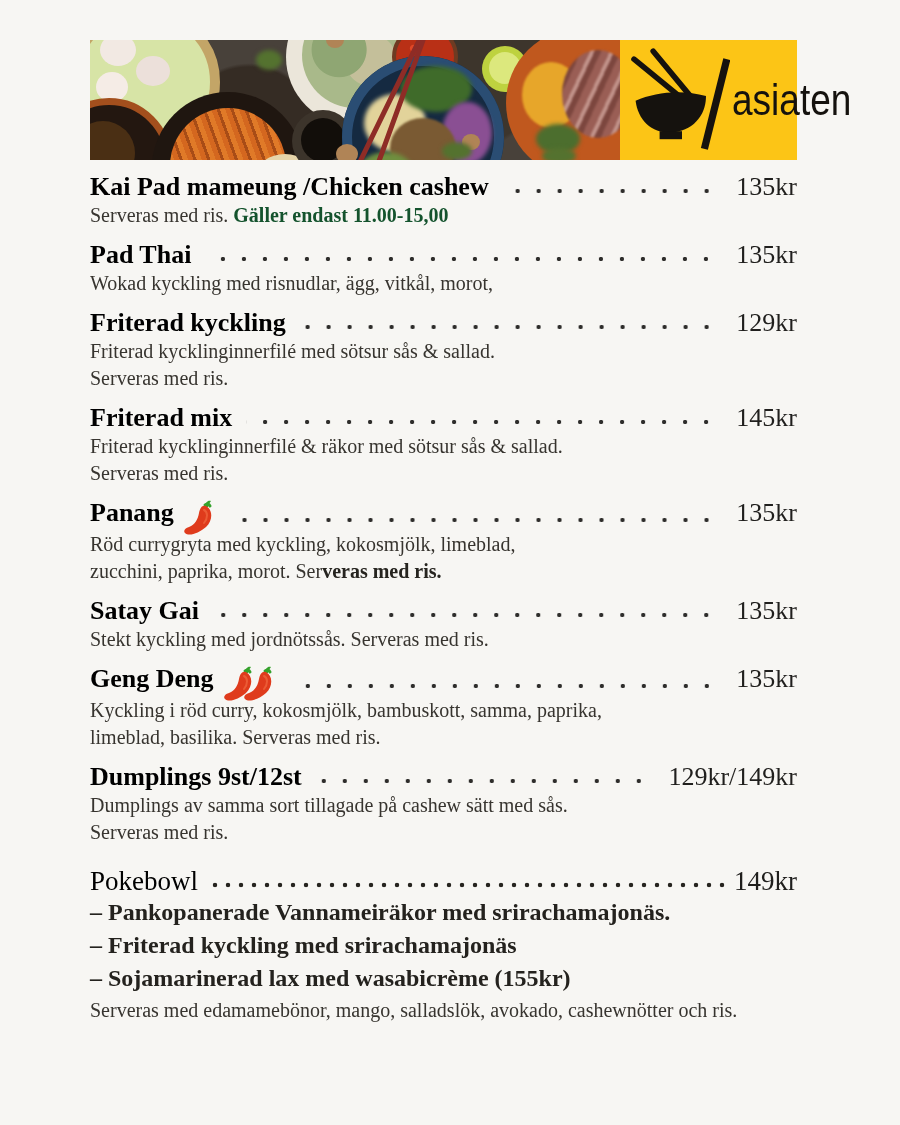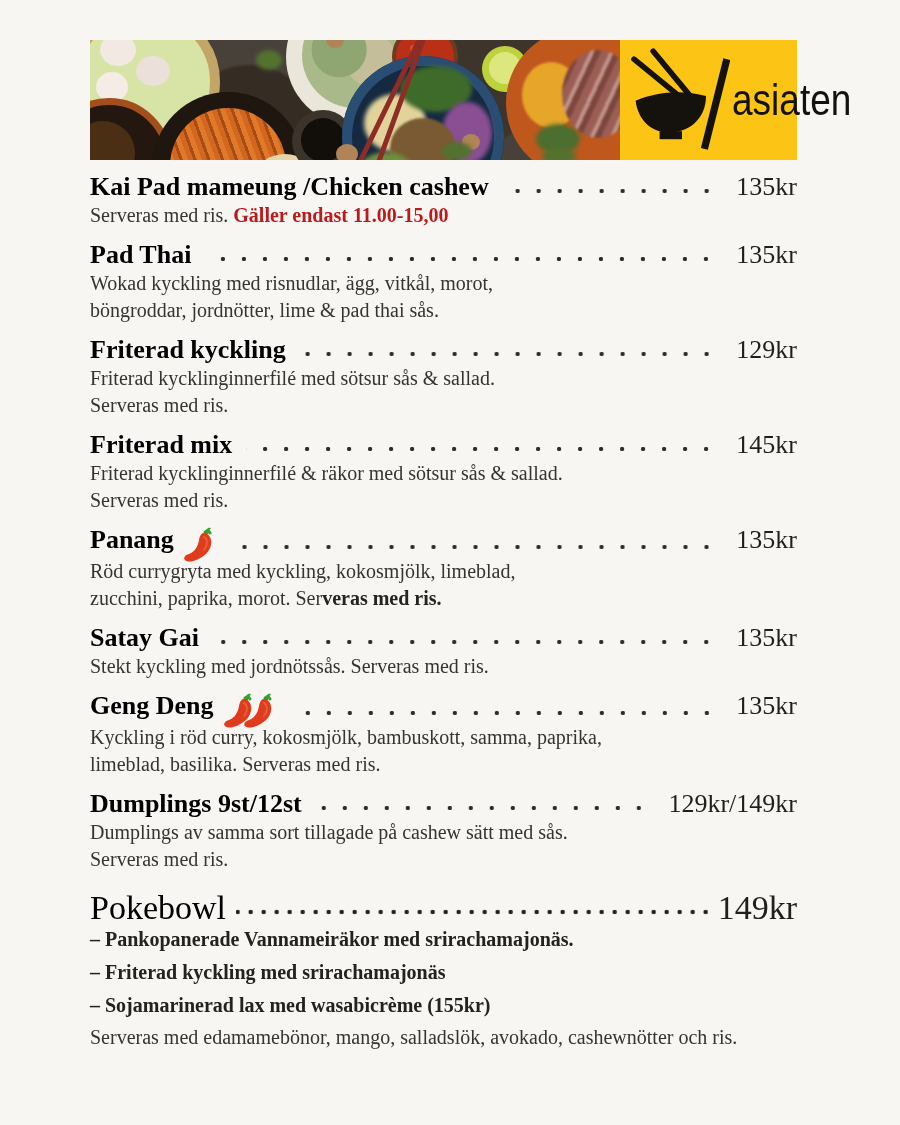--- a/index.html
+++ b/index.html
@@ -77,27 +77,27 @@
   .item { margin-bottom:11px; }
   .trow { display:flex; align-items:baseline; width:707px; line-height:30px; }
   .ttl { font-size:26px; font-weight:bold; color:#000000; white-space:nowrap; }
   .price { font-size:26px; font-weight:normal; color:#201f1d; white-space:nowrap; }
   .leader { flex:1 1 auto; align-self:flex-end; height:9px; margin:0 12px 7px 14px;
             background-image:radial-gradient(circle at 3px 5px, #2e2d2b 1.8px, rgba(0,0,0,0) 2.5px);
             background-size:21px 9px; background-repeat:repeat-x; background-position:right bottom; }
   .chili-wrap { display:flex; align-self:flex-end; margin:0 0 -7px 8px; }
   .chili-wrap svg + svg { margin-left:-14px; }
   .dline { font-size:20px; line-height:27px; color:#37342f; white-space:nowrap; }
-  .dline .red { color:#b91c1c; font-weight:bold; }
+  .dline .red { color:#14532d; font-weight:bold; }
   .dline .bold { font-weight:bold; color:#26241f; }
   .item.pokebowl { margin-top:20px; }
-  .item.pokebowl .ttl, .item.pokebowl .price { font-weight:normal; font-size:34px; }
+  .item.pokebowl .ttl, .item.pokebowl .price { font-weight:normal; font-size:27px; }
   .item.pokebowl .leader { background-size:13px 9px; margin:0 2px 7px 10px;
             background-image:radial-gradient(circle at 3px 5px, #26241f 1.9px, rgba(0,0,0,0) 2.6px); }
-  .dline.headline { font-size:20px; font-weight:bold; line-height:33px; color:#24221e; }
+  .dline.headline { font-size:24px; font-weight:bold; line-height:33px; color:#24221e; }
   .dline.lastline { line-height:30px; }
 </style>
 </head>
 <body style="background: rgb(247, 246, 243);">
 
 <div class="page">
 
   <div class="header">
 
     <div class="photo">
@@ -167,21 +167,20 @@
         </div>
         <div class="dline"><span>Serveras med ris. </span><span class="red">Gäller endast 11.00-15,00</span></div>
       </div>
       <div class="item">
         <div class="trow">
           <span class="ttl">Pad Thai</span>
           <span class="leader"></span>
           <span class="price">135kr</span>
         </div>
         <div class="dline"><span>Wokad kyckling med risnudlar, ägg, vitkål, morot,</span></div>
-        <div class="dline"><span>böngroddar, jordnötter, lime &amp; pad thai sås.</span></div>
       </div>
       <div class="item">
         <div class="trow">
           <span class="ttl">Friterad kyckling</span>
           <span class="leader"></span>
           <span class="price">129kr</span>
         </div>
         <div class="dline"><span>Friterad kycklinginnerfilé med sötsur sås &amp; sallad.</span></div>
         <div class="dline"><span>Serveras med ris.</span></div>
       </div>

